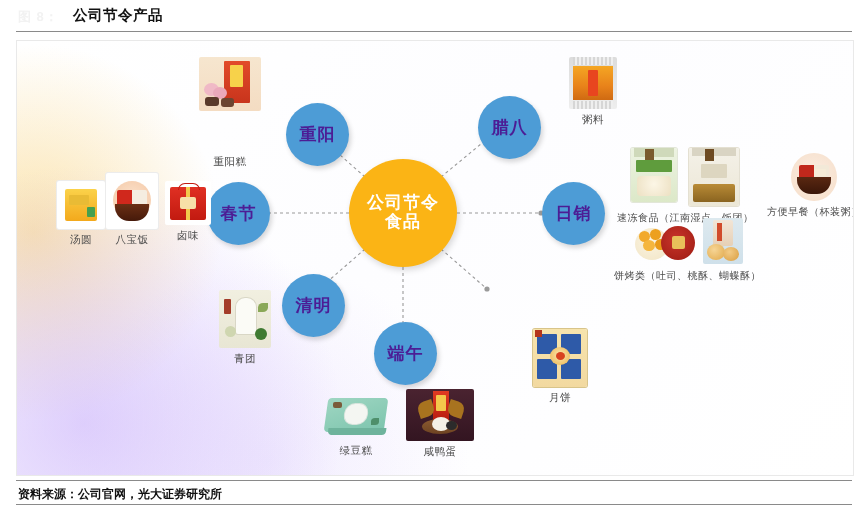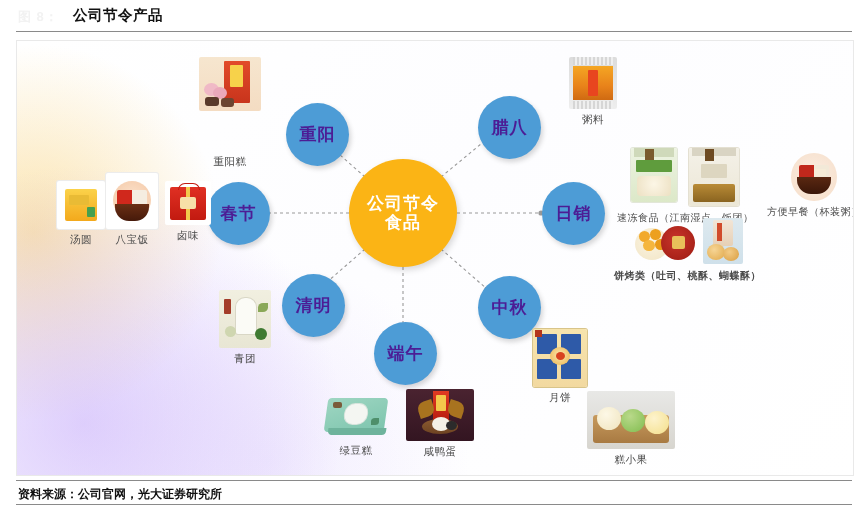--- a/index.html
+++ b/index.html
@@ -110,20 +110,21 @@
     letter-spacing: 1px;
     box-shadow: 2px 3px 5px rgba(0,0,0,0.16);
   }
   .node.hub {
     background: #fbb415;
     color: #ffffff;
     font-size: 17px;
     font-weight: bold;
     letter-spacing: 1px;
     box-shadow: 2px 3px 6px rgba(0,0,0,0.15);
+    font-family: Liberation Mono, monospace;
   }
 
   
   .product {
     position: absolute;
     display: flex;
     flex-direction: column;
     align-items: center;
   }
   .thumb {
@@ -189,23 +190,20 @@
   </div>
 
   <div class="node spoke" style="left:461px; top:55px; width:63px; height:63px;text-align:center;">
     <span>腊八</span>
   </div>
 
   <div class="node spoke" style="left:525px; top:141px; width:63px; height:63px;">
     <span>日销</span>
   </div>
 
-  <div class="node spoke" style="left:461px; top:235px; width:63px; height:63px;">
-    <span>中秋</span>
-  </div>
 
   <div class="node spoke" style="left:357px; top:281px; width:63px; height:63px;">
     <span>端午</span>
   </div>
 
   <div class="node spoke" style="left:190px; top:141px; width:63px; height:63px;">
     <span>春节</span>
   </div>
 
   <div class="node spoke" style="left:265px; top:233px; width:63px; height:63px;">
@@ -360,37 +358,20 @@
            background:radial-gradient(circle at 50% 45%, #fbe7b0 0%, #f0c26a 70%, #e09a2c 100%);
            border-radius:50%;"></div>
       <div style="position:absolute; left:23px; top:23px; width:9px; height:8px;
            background:#d8411f; border-radius:50%;"></div>
       <div style="position:absolute; left:2px; top:1px; width:7px; height:7px;
            background:#b3351c;"></div>
     </div>
     <div class="plabel">月饼</div>
   </div>
 
-  <div class="product" style="left:570px; top:350px;">
-    <div class="thumb" style="width:88px; height:58px;
-         background:linear-gradient(180deg,#e8e8e6 0%,#d7d5cf 100%);">
-      <div style="position:absolute; left:6px; top:24px; width:76px; height:28px;
-           background:linear-gradient(180deg,#c79a5e 0%,#a87a42 100%); border-radius:3px;"></div>
-      <div style="position:absolute; left:10px; top:16px; width:24px; height:23px;
-           background:radial-gradient(circle at 38% 32%, #fdf8e6 0%, #f3e9c8 75%, #e3d6a8 100%);
-           border-radius:50%;"></div>
-      <div style="position:absolute; left:34px; top:18px; width:24px; height:23px;
-           background:radial-gradient(circle at 38% 32%, #b9d98a 0%, #8fc45e 75%, #6fa844 100%);
-           border-radius:50%;"></div>
-      <div style="position:absolute; left:58px; top:20px; width:24px; height:23px;
-           background:radial-gradient(circle at 38% 32%, #fdf3cd 0%, #f6e49b 75%, #e8d075 100%);
-           border-radius:50%;"></div>
-    </div>
-    <div class="plabel">糕小果</div>
-  </div>
 
   <div class="product" style="left:600px; top:107px;">
     <div style="display:flex; gap:12px;">
       <div class="thumb" style="width:46px; height:54px;
            background:linear-gradient(180deg,#edf3e2 0%,#dce8c8 100%);
            box-shadow:0 0 0 1px #e2e6d8;">
         <div style="position:absolute; left:3px; top:0; right:3px; height:9px;
              background:#cfd9ba;"></div>
         <div style="position:absolute; left:14px; top:1px; width:9px; height:11px;
              background:#7a5a2e;"></div>
@@ -458,20 +439,20 @@
         <div style="position:absolute; left:14px; top:5px; width:5px; height:18px;
              background:#d14a2a;"></div>
         <div style="position:absolute; left:4px; top:26px; width:18px; height:16px;
              background:radial-gradient(circle at 40% 35%, #f6d596 0%, #e1a848 100%);
              border-radius:50%;"></div>
         <div style="position:absolute; left:20px; top:29px; width:16px; height:14px;
              background:radial-gradient(circle at 40% 35%, #f3cb85 0%, #d99d3f 100%);
              border-radius:50%;"></div>
       </div>
     </div>
-    <div class="plabel wide" style="margin-top:5px;font-weight:bold;">饼烤类（吐司、桃酥、蝴蝶酥）</div>
+    <div class="plabel wide" style="margin-top:5px;">饼烤类（吐司、桃酥、蝴蝶酥）</div>
   </div>
 
 </div>
 
 <div id="footer-rule-top"></div>
 <div id="source-note">资料来源：公司官网，光大证券研究所</div>
 <div id="footer-rule-bottom"></div>
 
 </body></html>

